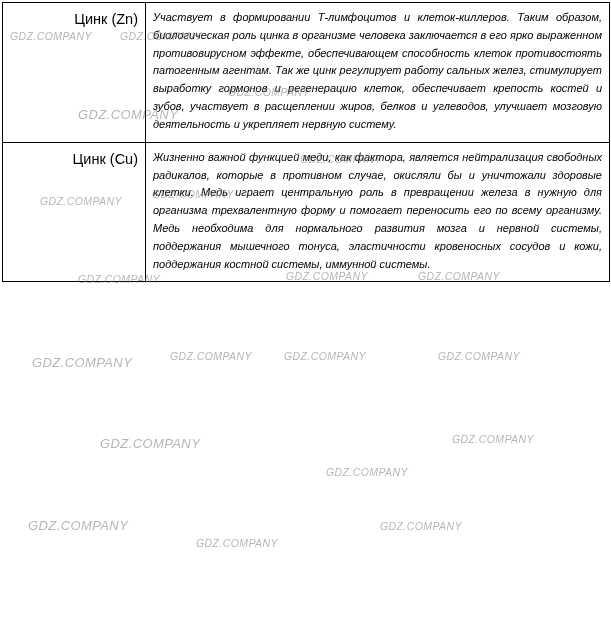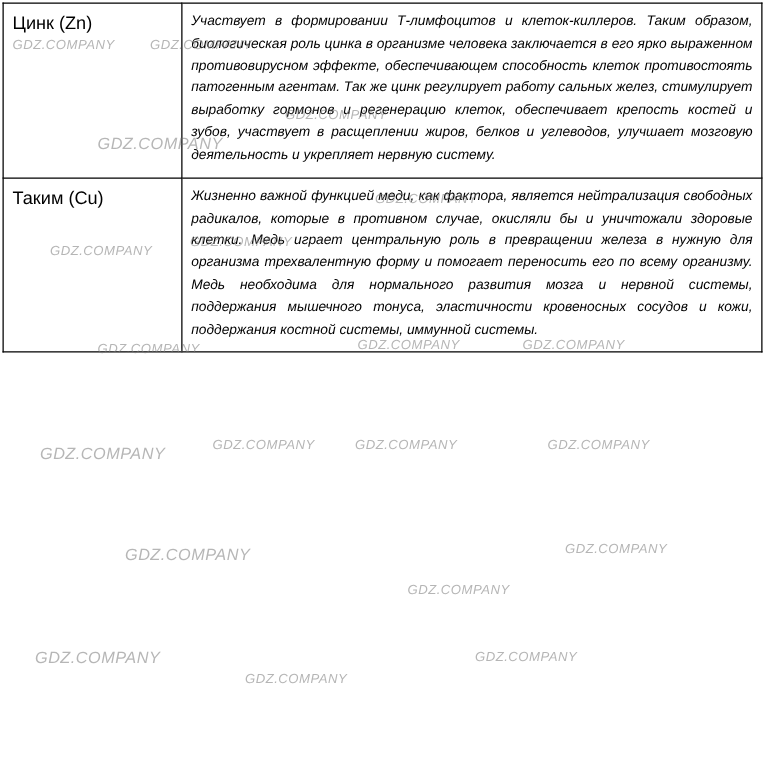--- a/index.html
+++ b/index.html
@@ -30,20 +30,21 @@
   table.doc-table td {
     border: 1px solid #000000;
     vertical-align: top;
     padding: 6px 7px 8px 7px;
     box-sizing: border-box;
   }
   td.term-cell {
     width: 143px;
     font-size: 14.5px;
     line-height: 1.25;
+    text-align: right;
   }
   td.desc-cell {
     width: 464px;
     font-size: 11px;
     line-height: 1.62;
     text-align: justify;
     text-justify: inter-word;
     hyphens: none;
     font-style: italic;
   }
@@ -88,21 +89,21 @@
       <tr>
         <td class="term-cell">
           <span class="term-label">Цинк (Zn)</span>
         </td>
         <td class="desc-cell">
           <span class="desc-text">Участвует в формировании Т-лимфоцитов и клеток-киллеров. Таким образом, биологическая роль цинка в организме человека заключается в его ярко выраженном противовирусном эффекте, обеспечивающем способность клеток противостоять патогенным агентам. Так же цинк регулирует работу сальных желез, стимулирует выработку гормонов и регенерацию клеток, обеспечивает крепость костей и зубов, участвует в расщеплении жиров, белков и углеводов, улучшает мозговую деятельность и укрепляет нервную систему.</span>
         </td>
       </tr>
       <tr>
         <td class="term-cell">
-          <span class="term-label">Таким (Cu)</span>
+          <span class="term-label">Цинк (Cu)</span>
         </td>
         <td class="desc-cell">
           <span class="desc-text">Жизненно важной функцией меди, как фактора, является нейтрализация свободных радикалов, которые в противном случае, окисляли бы и уничтожали здоровые клетки. Медь играет центральную роль в превращении железа в нужную для организма трехвалентную форму и помогает переносить его по всему организму. Медь необходима для нормального развития мозга и нервной системы, поддержания мышечного тонуса, эластичности кровеносных сосудов и кожи, поддержания костной системы, иммунной системы.</span>
         </td>
       </tr>
     </tbody>
   </table>
 
   <div class="wm-layer">
       <div class="wm" style="left: 10px; top: 28px;">GDZ.COMPANY</div>

